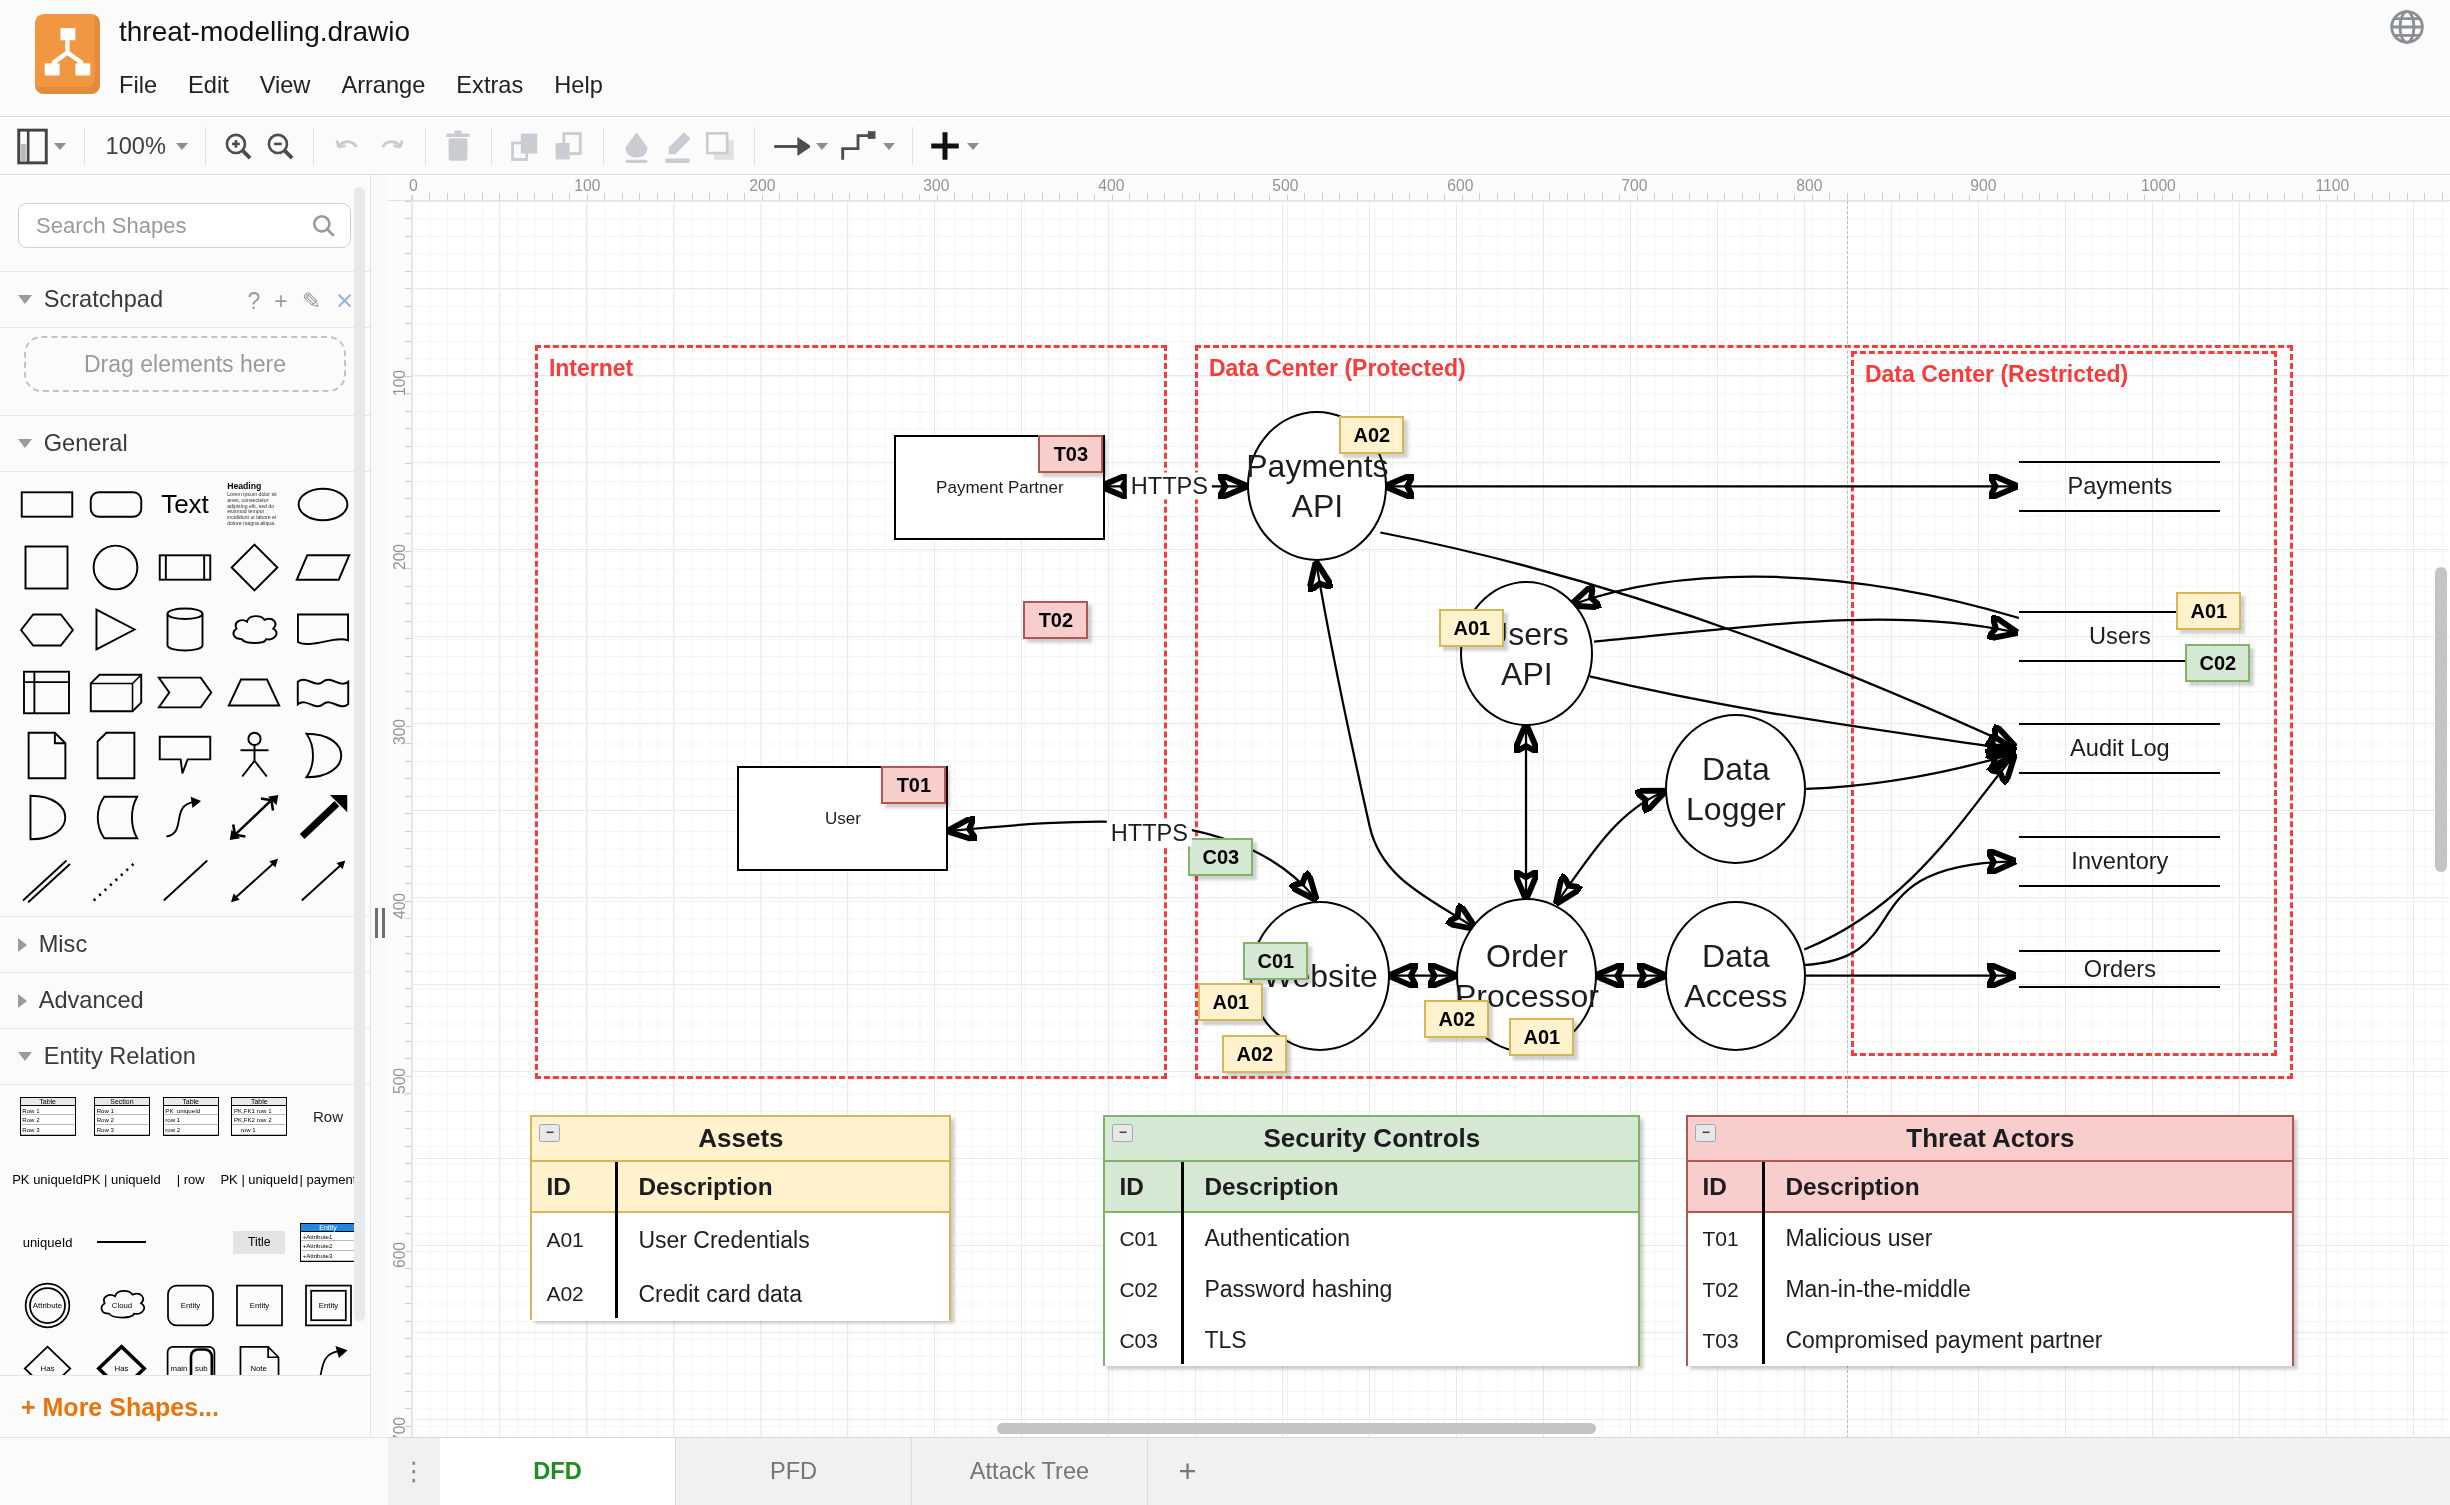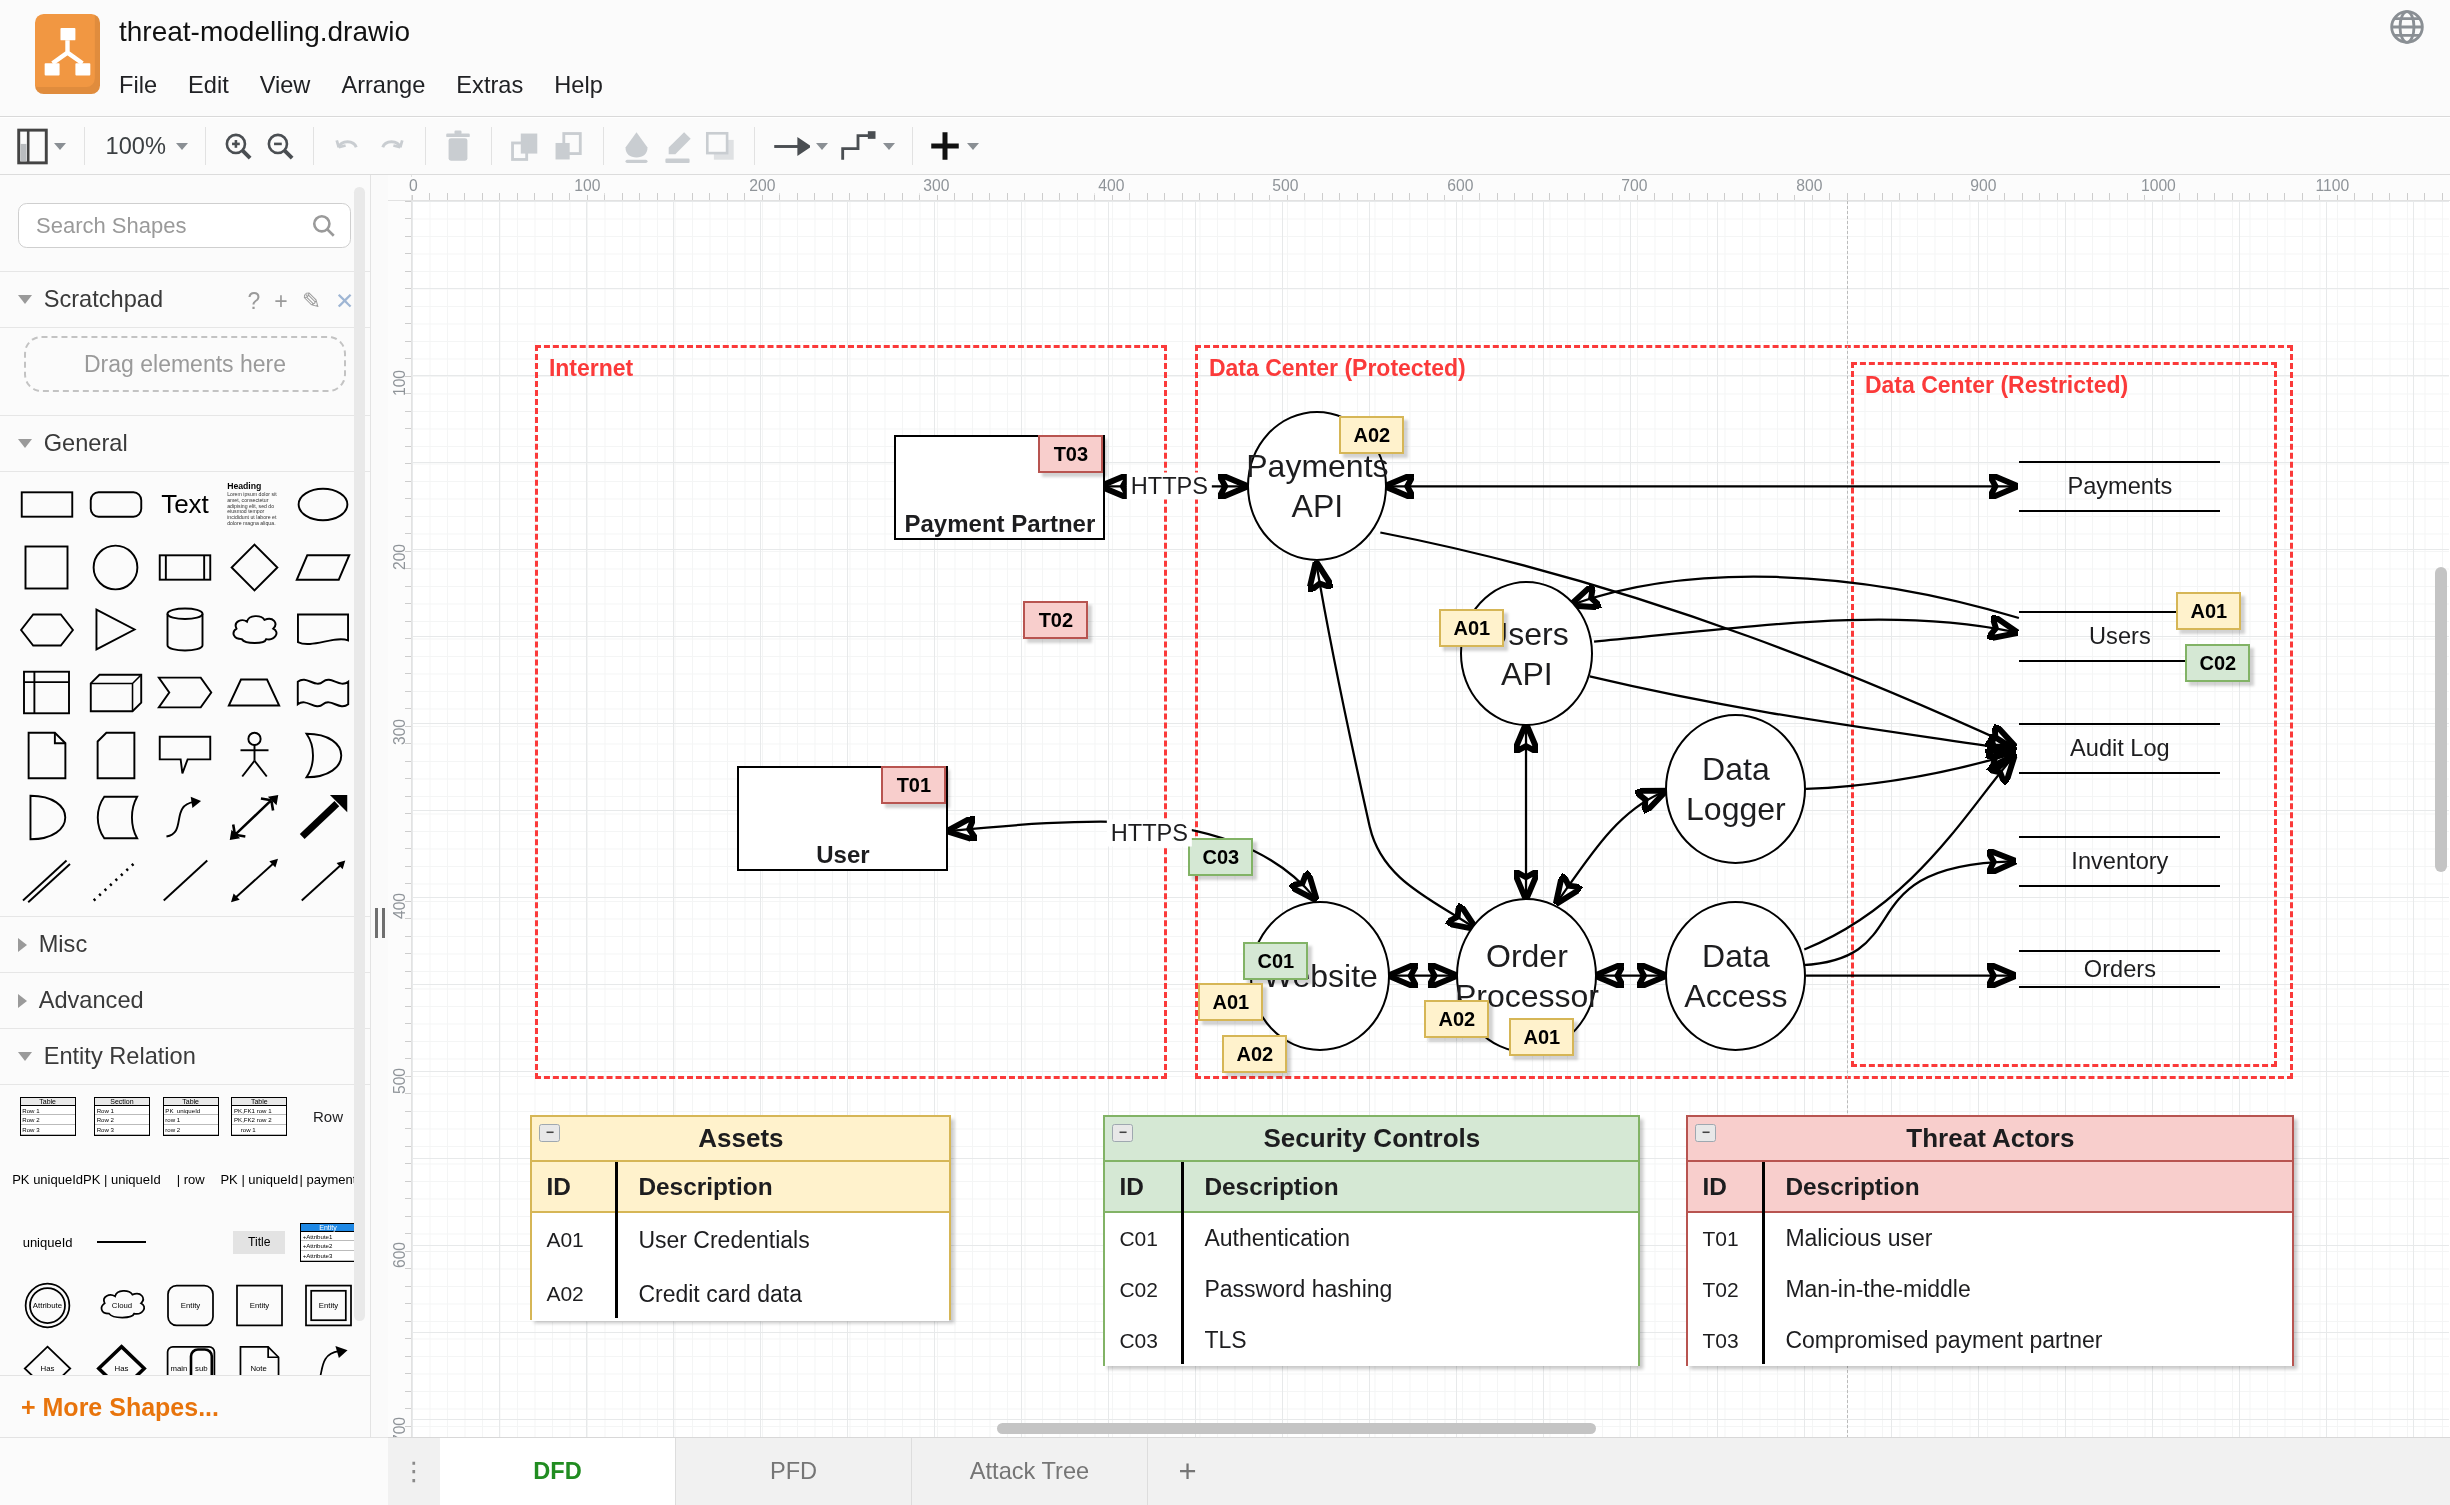--- a/index.html
+++ b/index.html
@@ -61,21 +61,21 @@
   .vruler span { position:absolute; left:-14px; width:52px; text-align:center; font-size:15.7px; color:#8f9499; transform:rotate(-90deg); }
   .ruler-corner { position:absolute; left:0; top:0; width:24.4px; height:26px; background:#fcfcfc; border-right:0.9px solid #e2e2e2; border-bottom:0.9px solid #e2e2e2; }
   .content { position:absolute; left:24.4px; top:26px; width:2037px; height:1237px; background:#fff;
     background-image:linear-gradient(#e7e9ea 0.9px,transparent 0.9px),linear-gradient(90deg,#e7e9ea 0.9px,transparent 0.9px),linear-gradient(#f4f5f5 0.9px,transparent 0.9px),linear-gradient(90deg,#f4f5f5 0.9px,transparent 0.9px);
     background-size:87px 87px,87px 87px,17.5px 17.5px,17.5px 17.5px; overflow:hidden; }
   .zone { position:absolute; border:3.5px dashed #fb3a3a; }
   .zone-label { position:absolute; left:10.5px; top:7px; color:#fb3a3a; font-weight:bold; font-size:23px; white-space:nowrap; }
   .page-line { position:absolute; top:0; bottom:0; border-left:1.7px dashed #bbb; }
   svg.edges { position:absolute; inset:0; }
   svg.edges path { fill:none; stroke:#000; stroke-width:2.6; }
-  .node-rect { position:absolute; background:#fff; border:2.6px solid #000; display:flex; align-items:flex-end; justify-content:center; font-size:24px;font-weight:bold; }
+  .node-rect { position:absolute; background:#fff; border:2.6px solid #000; display:flex; align-items:center; justify-content:center; font-size:17px; }
   .node-ellipse { position:absolute; background:#fff; border:2.6px solid #000; border-radius:50%; display:flex; align-items:center; justify-content:center; text-align:center; font-size:32px; line-height:1.25; padding:0 17.5px; }
   .store { position:absolute; border-top:2.6px solid #000; border-bottom:2.6px solid #000; display:flex; align-items:center; justify-content:center; font-size:23.6px; background:transparent; }
   .badge { position:absolute; width:65px; height:38px; border:2.2px solid; display:flex; align-items:center; justify-content:center; font-size:20px; font-weight:bold; color:#000; box-shadow:3.5px 3.5px 2.6px rgba(0,0,0,0.18); }
   .badge.pink { background:#f8cecc; border-color:#b85450; }
   .badge.yellow { background:#fff2cc; border-color:#d6b656; }
   .badge.green { background:#d5e8d4; border-color:#82b366; }
   .edge-label { position:absolute; background:#fff; font-size:23.6px; padding:0 3.5px; transform:translate(-50%,-50%); }
 
   .dtable { position:absolute; border:2.2px solid; box-shadow:4.4px 4.4px 3.5px rgba(0,0,0,0.22); background:#fff; }
   .dtable .title { position:relative; display:flex; align-items:center; justify-content:center; font-size:26px; font-weight:bold; height:45px; border-bottom:2.2px solid; }
@@ -666,21 +666,21 @@
       <span style="top: 1045px;">600</span>
       <span style="top: 1220px;">700</span>
     </div>
   <div class="content" id="diagram">
       <div class="zone" style="left: 123px; top: 144px; width: 632px; height: 734px;">
         <div class="zone-label">Internet</div>
       </div>
       <div class="zone" style="left: 783px; top: 144px; width: 1098px; height: 734px;">
         <div class="zone-label">Data Center (Protected)</div>
       </div>
-      <div class="zone" style="left: 1439px; top: 161px; width: 426px; height: 705px;">
+      <div class="zone" style="left: 1439px; top: 150px; width: 426px; height: 705px;">
         <div class="zone-label">Data Center (Restricted)</div>
       </div>
       <div class="page-line" style="left: 1435px;"></div>
       <svg class="edges" width="2037" height="1237" viewBox="0 0 2335 1418">
         <defs>
           <marker id="ae" markerWidth="13" markerHeight="11" refX="11" refY="5.5" orient="auto">
             <path d="M0,0 L13,5.5 L0,11 L3,5.5 Z" fill="#000"></path>
           </marker>
           <marker id="as" markerWidth="13" markerHeight="11" refX="2" refY="5.5" orient="auto">
             <path d="M13,0 L0,5.5 L13,11 L10,5.5 Z" fill="#000"></path>

